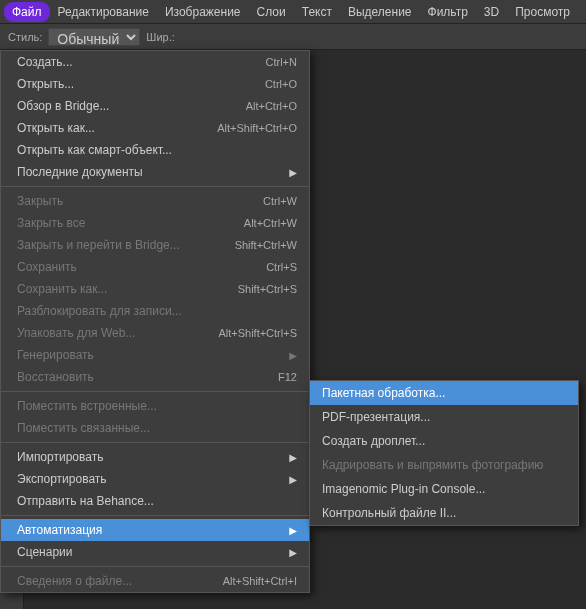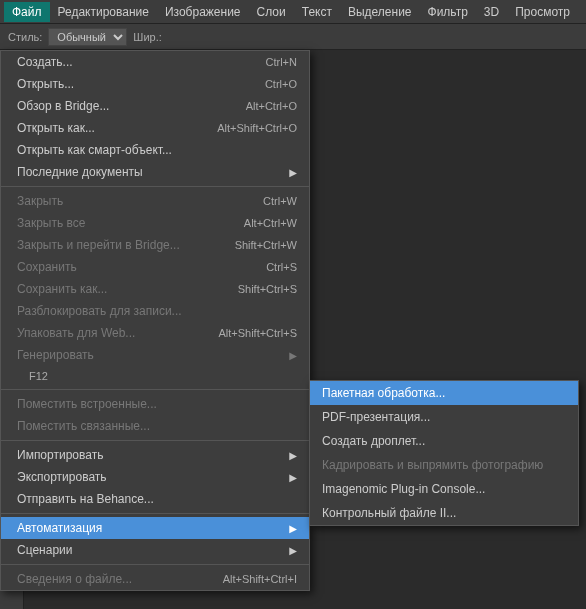--- a/index.html
+++ b/index.html
@@ -23,43 +23,44 @@
       padding: 0 4px;
     }
     .menubar-item {
       padding: 3px 8px;
       color: #cccccc;
       font-size: 12px;
       cursor: pointer;
       white-space: nowrap;
     }
     .menubar-item.active {
-      background: #0f766e;
+      background: #6d28d9;
       color: white;
+      border-radius: 9px;
     }
 
     
     .toolbar {
       display: flex;
       align-items: center;
       height: 26px;
       background: #3c3c3c;
       border-bottom: 1px solid #222;
       padding: 0 8px;
       gap: 6px;
     }
     .toolbar-label {
       color: #aaa;
       font-size: 11px;
     }
     .toolbar-select {
       background: #555;
       border: 1px solid #444;
       color: #ccc;
-      font-size: 11px;
+      font-size: 14px;
       padding: 1px 4px;
       height: 18px;
     }
     .toolbar-text {
       color: #aaa;
       font-size: 11px;
     }
 
     
     .main-area {
@@ -252,20 +253,21 @@
       <span class="menu-item-label">Упаковать для Web...</span>
       <span class="menu-item-shortcut">Alt+Shift+Ctrl+S</span>
     </div>
 
     <div class="menu-item disabled">
       <span class="menu-item-label">Генерировать</span>
       <span class="menu-item-arrow">▶</span>
     </div>
 
     <div class="menu-item disabled">
+      <span class="menu-item-label">Восстановить</span>
       <span class="menu-item-shortcut">F12</span>
     </div>
     <div class="menu-separator"></div>
 
     <div class="menu-item disabled">
       <span class="menu-item-label">Поместить встроенные...</span>
     </div>
 
     <div class="menu-item disabled">
       <span class="menu-item-label">Поместить связанные...</span>

